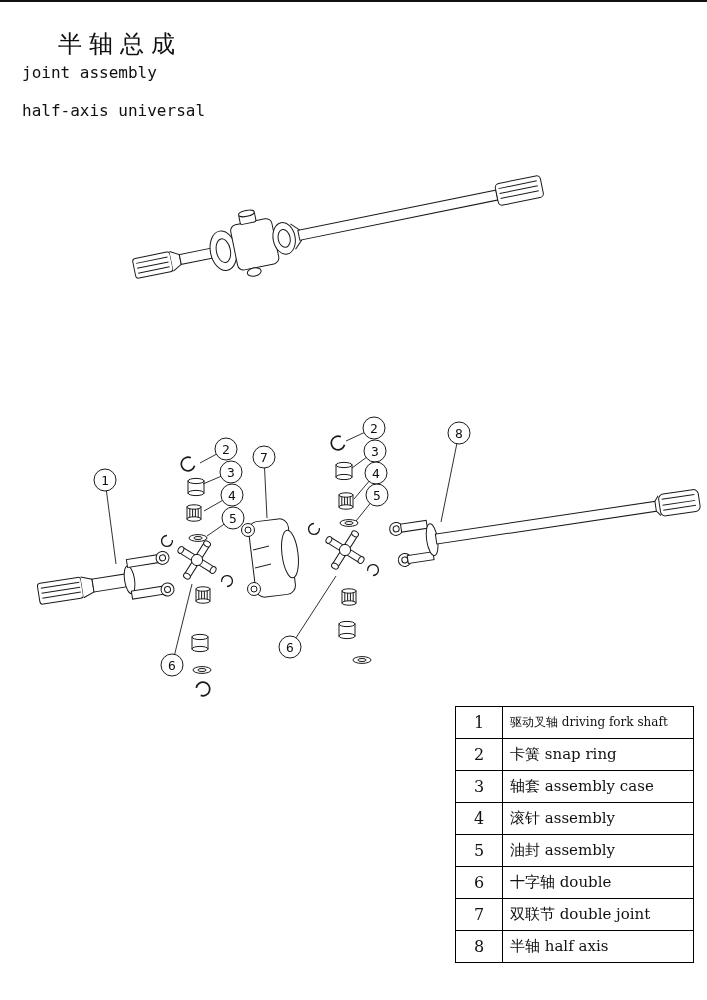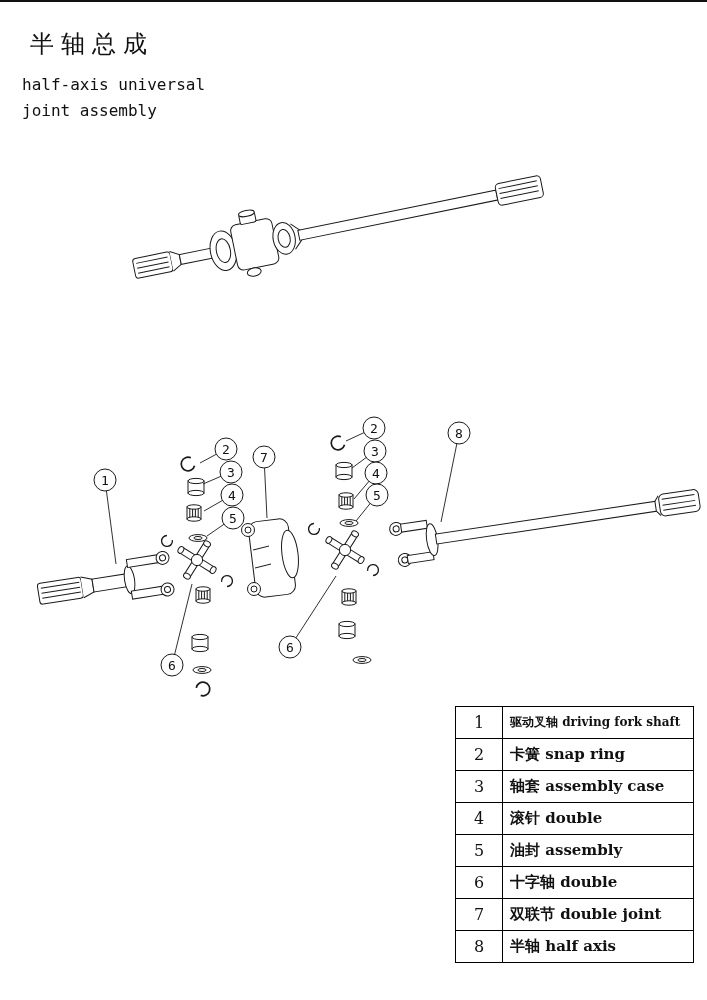--- a/index.html
+++ b/index.html
@@ -11,20 +11,21 @@
     border-top:2px solid #111;
     overflow:hidden;
     font-family:"DejaVu Serif", serif;
     color:#111;
   }
   .title-block{position:absolute;left:30px;top:26px;}
   .title-cn{
     font-size:24px;
     letter-spacing:7px;
     font-family:"DejaVu Serif", serif;
+    margin-left:28px;
   }
   .title-en{
     font-size:16px;
     line-height:26px;
     font-family:"DejaVu Sans Mono", monospace;
     margin-left:-8px;
   }
   .title-en.first{margin-top:12px;}
   svg.diagram{position:absolute;left:0;top:0;}
   .parts-table{
@@ -39,33 +40,32 @@
     white-space:nowrap;
   }
   .col-num{
     width:44px;text-align:center;
     font-size:16px;
     font-family:"DejaVu Sans Mono", monospace;
   }
   .col-name{
     width:176px;padding:0 7px;
     font-size:15px;
-    font-weight:bold;
   }
   .col-name.small{font-size:12px;}
 </style>
 </head>
 <body>
 
 <div class="page">
 
   <div class="title-block">
     <div class="title-cn">半轴总成</div>
+    <div class="title-en">joint assembly</div>
     <div class="title-en first">half-axis universal</div>
-    <div class="title-en">joint assembly</div>
   </div>
 
   <svg class="diagram" width="707" height="1000" viewBox="0 0 707 1000">
     <defs>
       <g id="snap-ring">
         <path d="M 5.2 -4.4 A 6.8 6.8 0 1 0 5.2 4.4" fill="none" stroke-width="1.7"></path>
       </g>
       <g id="bearing-cup">
         <rect x="-8" y="-6" width="16" height="12" fill="#fff"></rect>
         <ellipse cx="0" cy="6" rx="8" ry="2.6" fill="#fff"></ellipse>
@@ -278,21 +278,21 @@
       <tr>
         <td class="col-num">2</td>
         <td class="col-name">卡簧 snap ring</td>
       </tr>
       <tr>
         <td class="col-num">3</td>
         <td class="col-name">轴套 assembly case</td>
       </tr>
       <tr>
         <td class="col-num">4</td>
-        <td class="col-name">滚针 double</td>
+        <td class="col-name">滚针 assembly</td>
       </tr>
       <tr>
         <td class="col-num">5</td>
         <td class="col-name">油封 assembly</td>
       </tr>
       <tr>
         <td class="col-num">6</td>
         <td class="col-name">十字轴 double</td>
       </tr>
       <tr>

